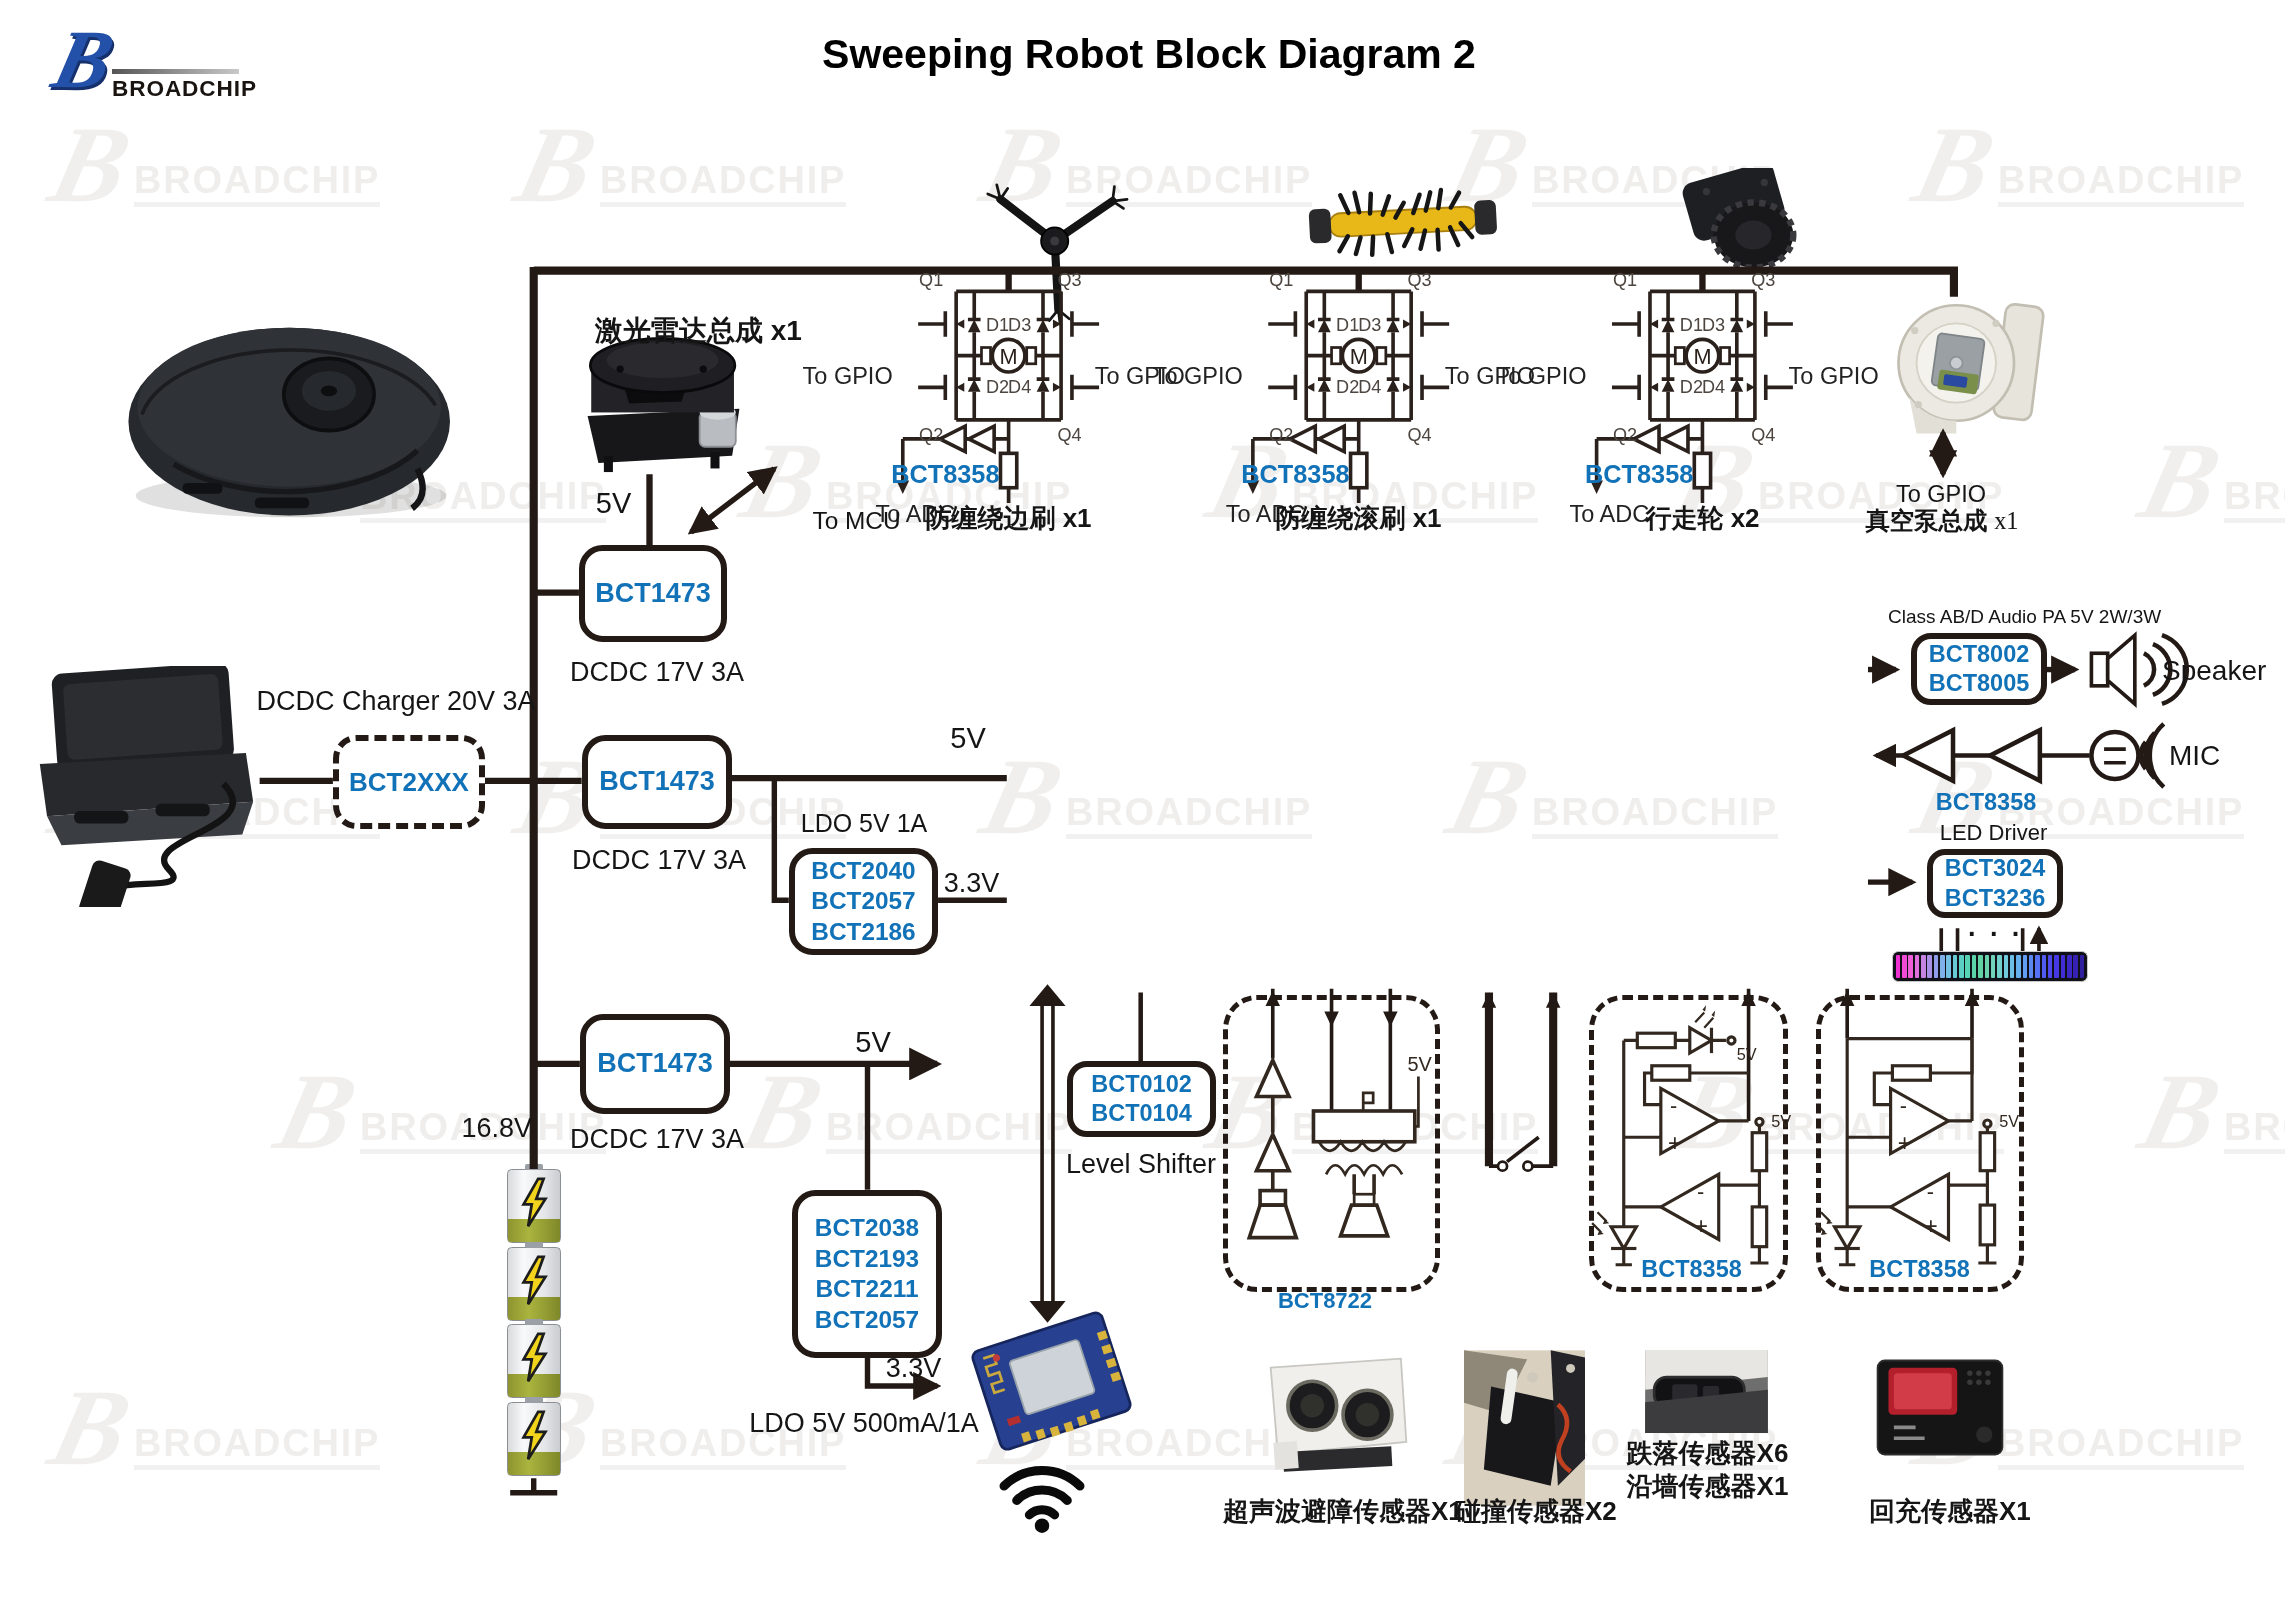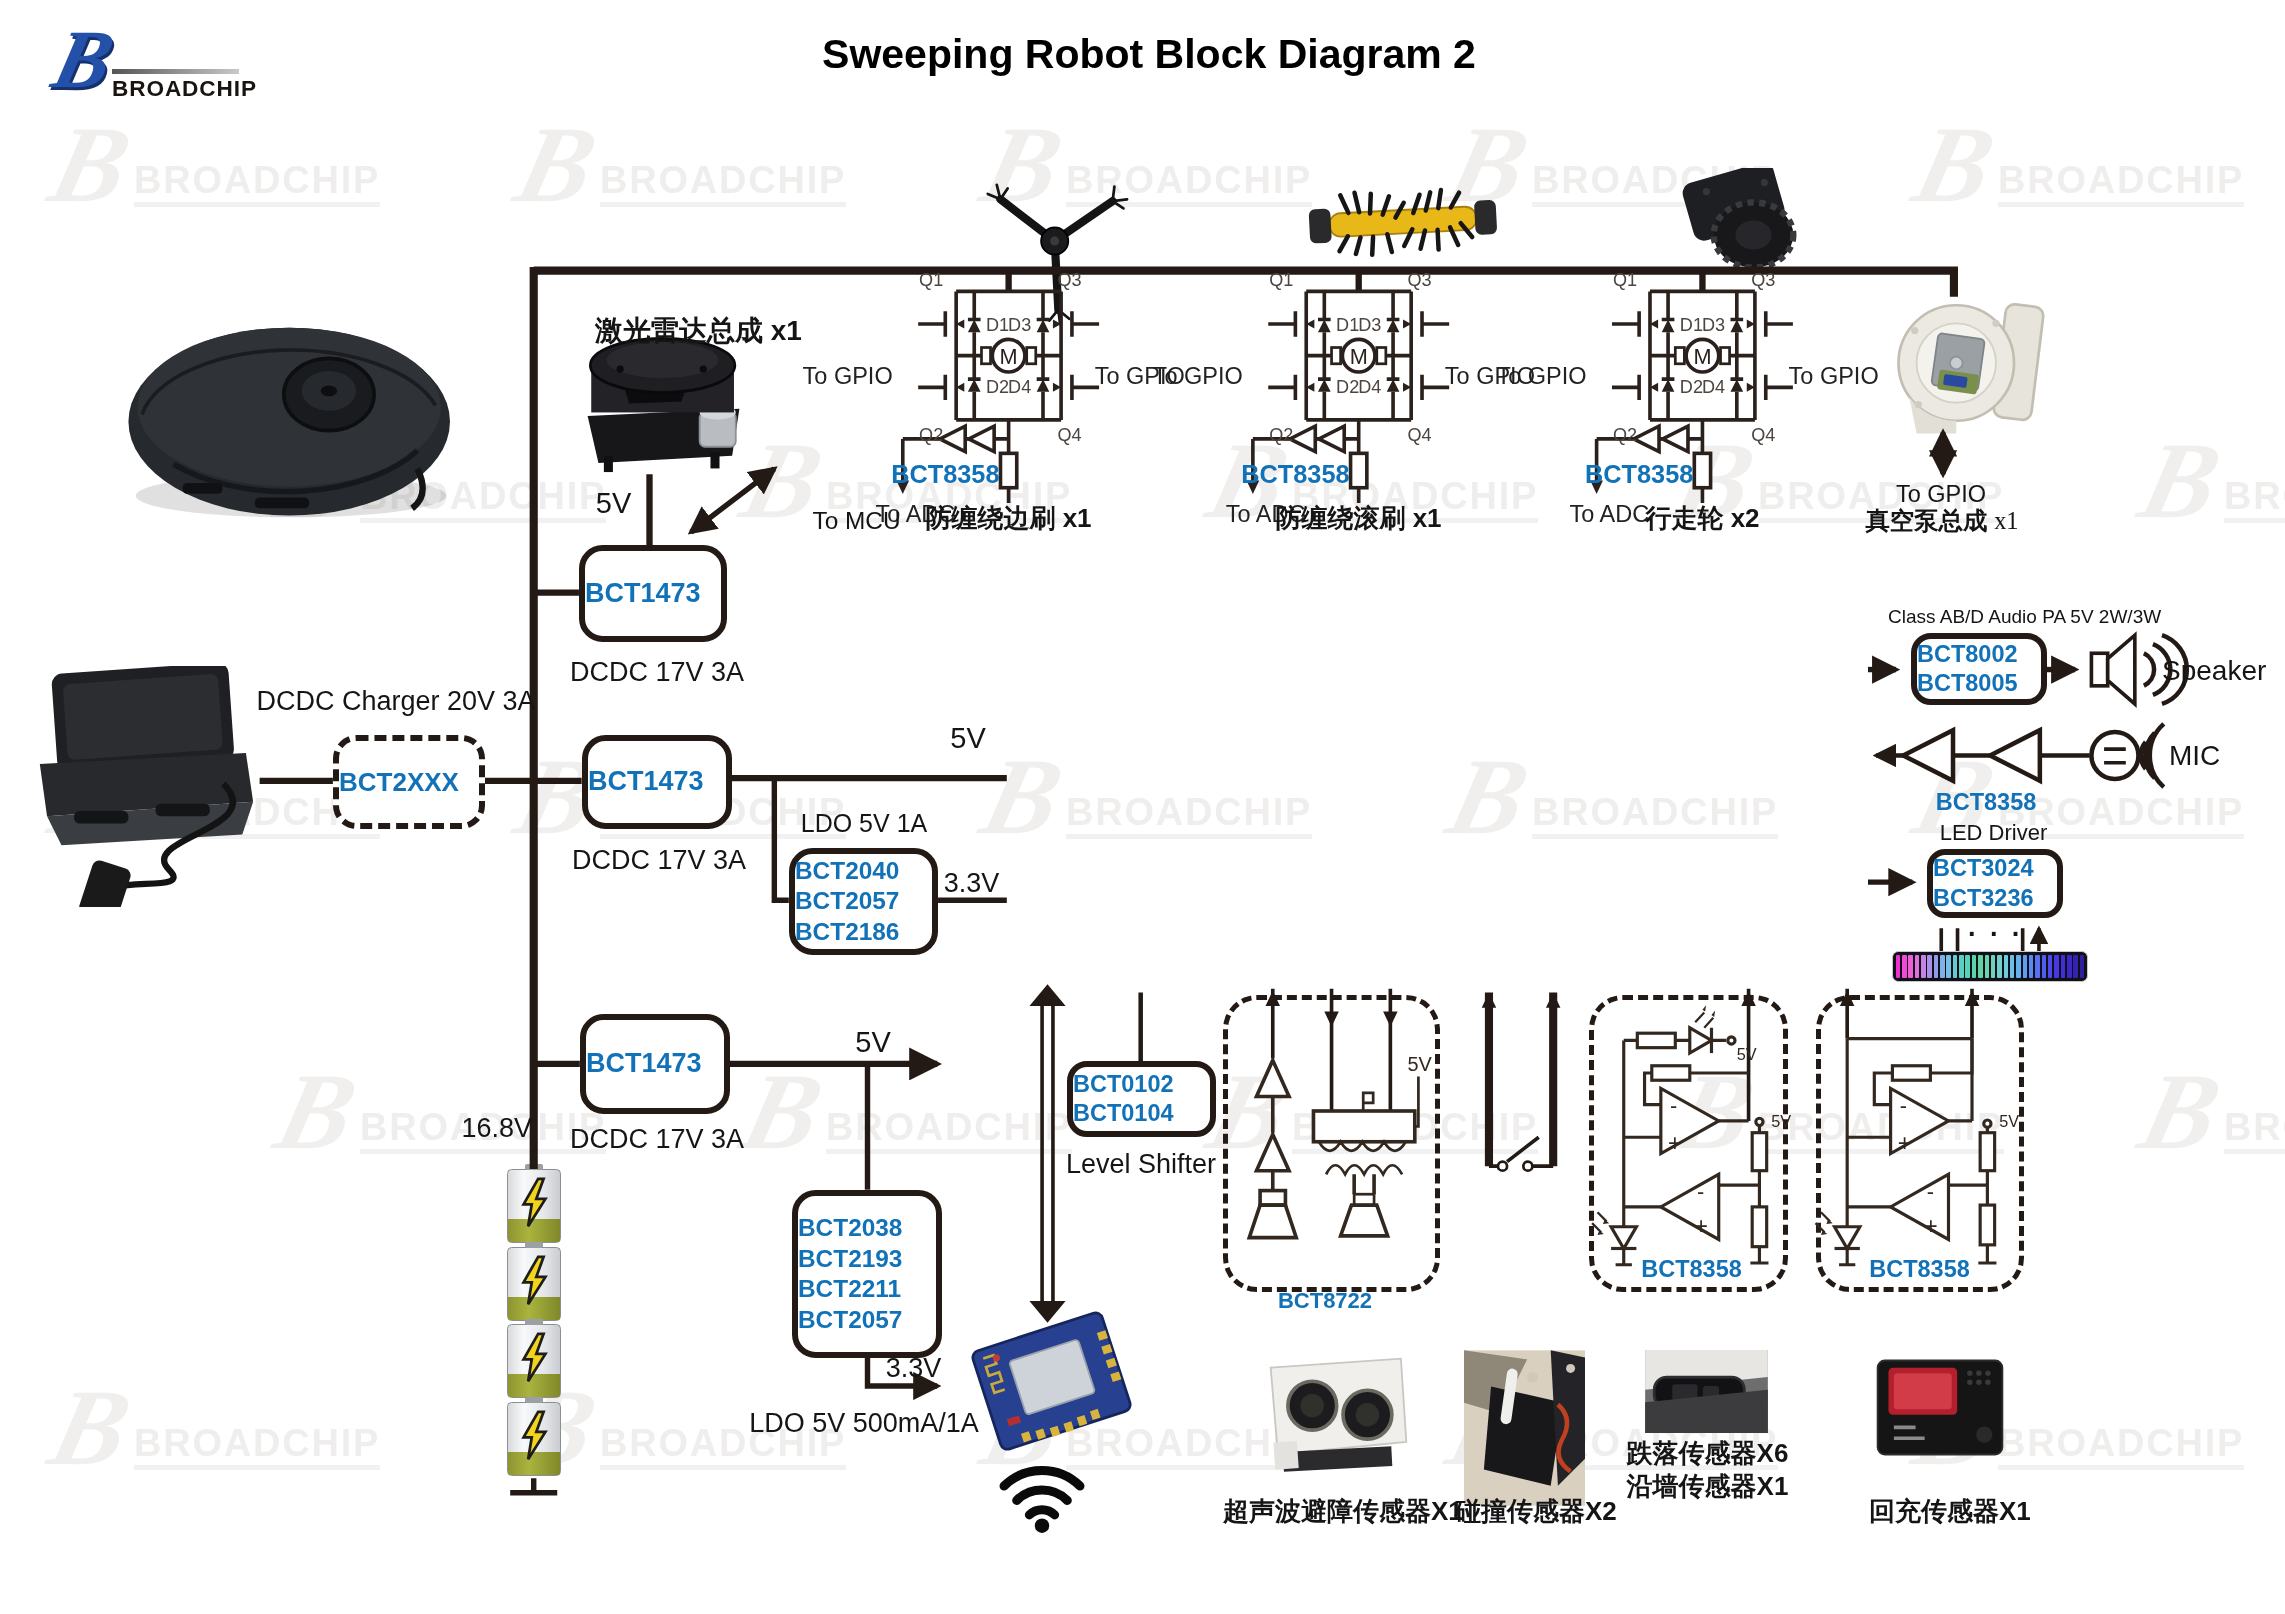--- a/index.html
+++ b/index.html
@@ -10,21 +10,21 @@
   .wmb{font-family:"Liberation Serif",serif;font-style:italic;font-weight:900;font-size:109px;
        line-height:.78;color:#e3e1df;transform:skewX(-14deg);}
   .wmt{font-weight:900;font-size:38px;color:#e0dedd;letter-spacing:1.8px;border-bottom:5.4px solid #e7e5e4;line-height:1.1;}
   
   .lbl{position:absolute;z-index:6;white-space:nowrap;}
   .c{text-align:center;}
   .r{text-align:right;}
   .bold{font-weight:bold;}
   .blue{color:#1272b8;font-weight:bold;}
   .chip{position:absolute;box-sizing:border-box;border:6.3px solid #241a15;border-radius:23.5px;background:#fff;
-        display:flex;flex-direction:column;justify-content:center;
+        display:flex;flex-direction:column;align-items:center;justify-content:center;
         font-weight:bold;color:#1272b8;z-index:5;line-height:1.25;}
   .dashed{border-style:dashed;}
   .box-dash{position:absolute;box-sizing:border-box;border:5.4px dashed #241a15;border-radius:34px;background:transparent;z-index:2;}
   .photo{position:absolute;z-index:2;}
   svg text{font-family:"Liberation Sans",sans-serif;}
   .ledstrip{position:absolute;left:1892px;top:951px;width:196px;height:31px;background:#101018;
             border:1.8px solid #c9c9c9;border-radius:6.3px;display:flex;gap:1.8px;padding:2.7px;box-sizing:border-box;z-index:5;}
   .ledbar{flex:1;border-radius:0.9px;}
   .bat{position:absolute;left:507px;width:52px;height:72px;border:1.8px solid #8a8f94;border-radius:4.5px;z-index:2;
        background:linear-gradient(90deg,#d8dadc,#f8f9fa 30%,#e4e6e8 70%,#c9ccd0);}

